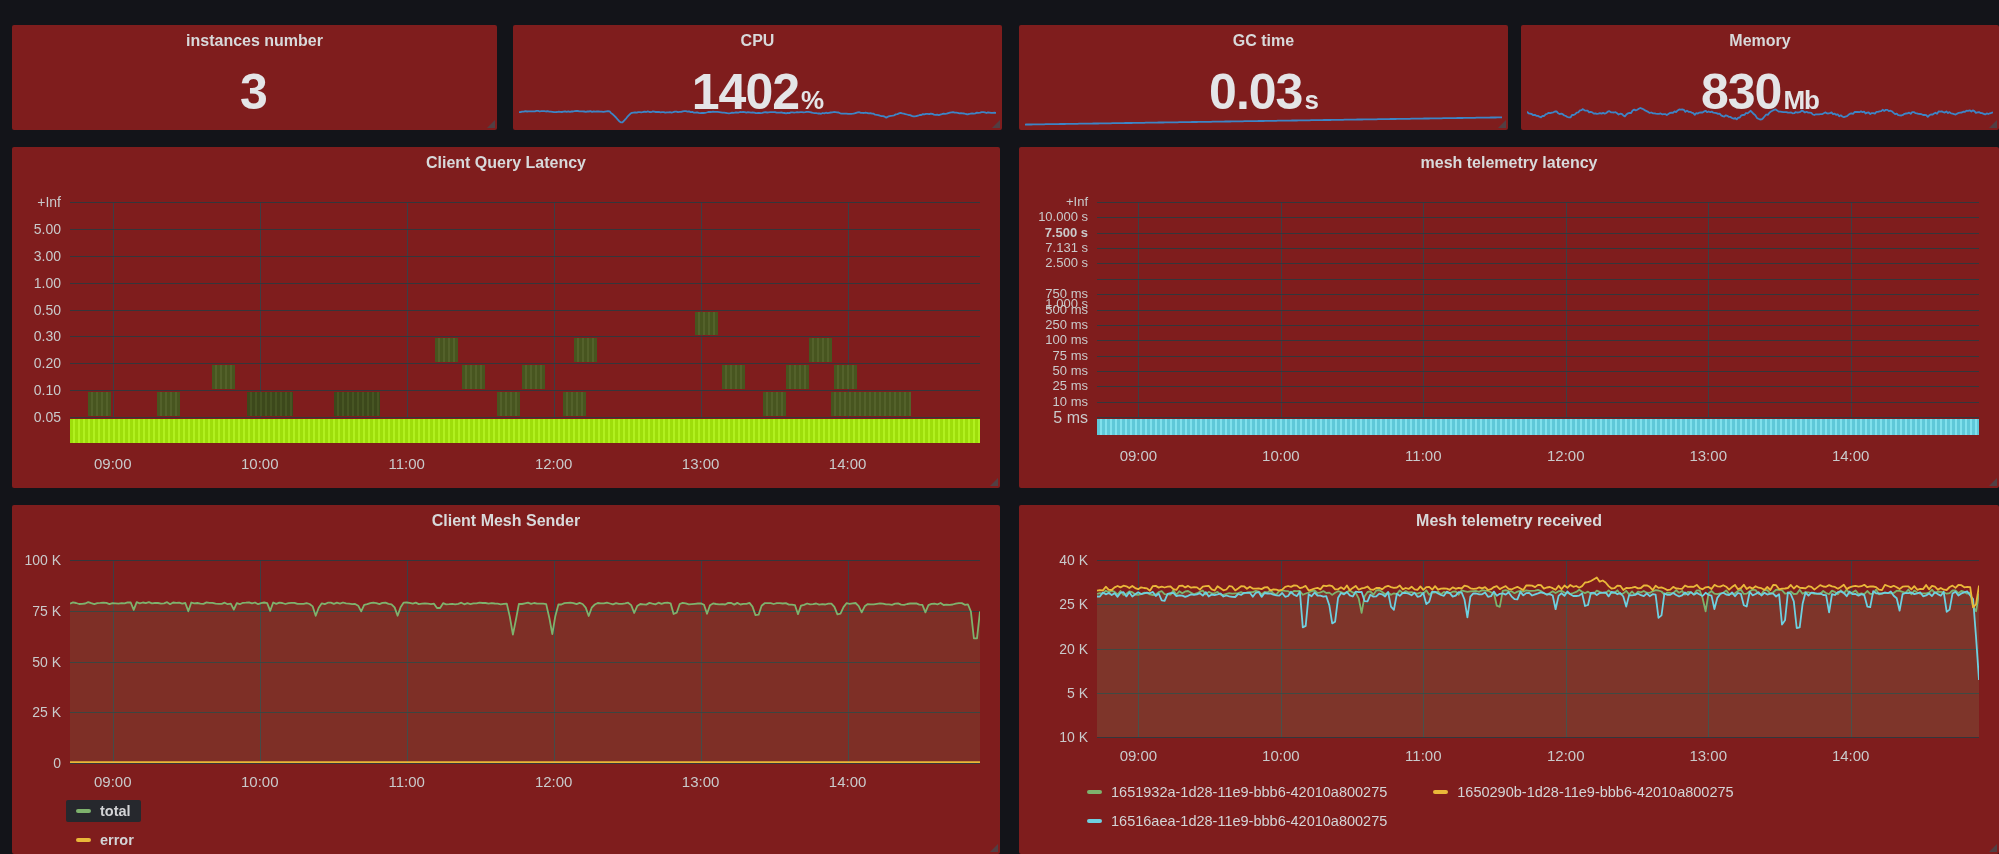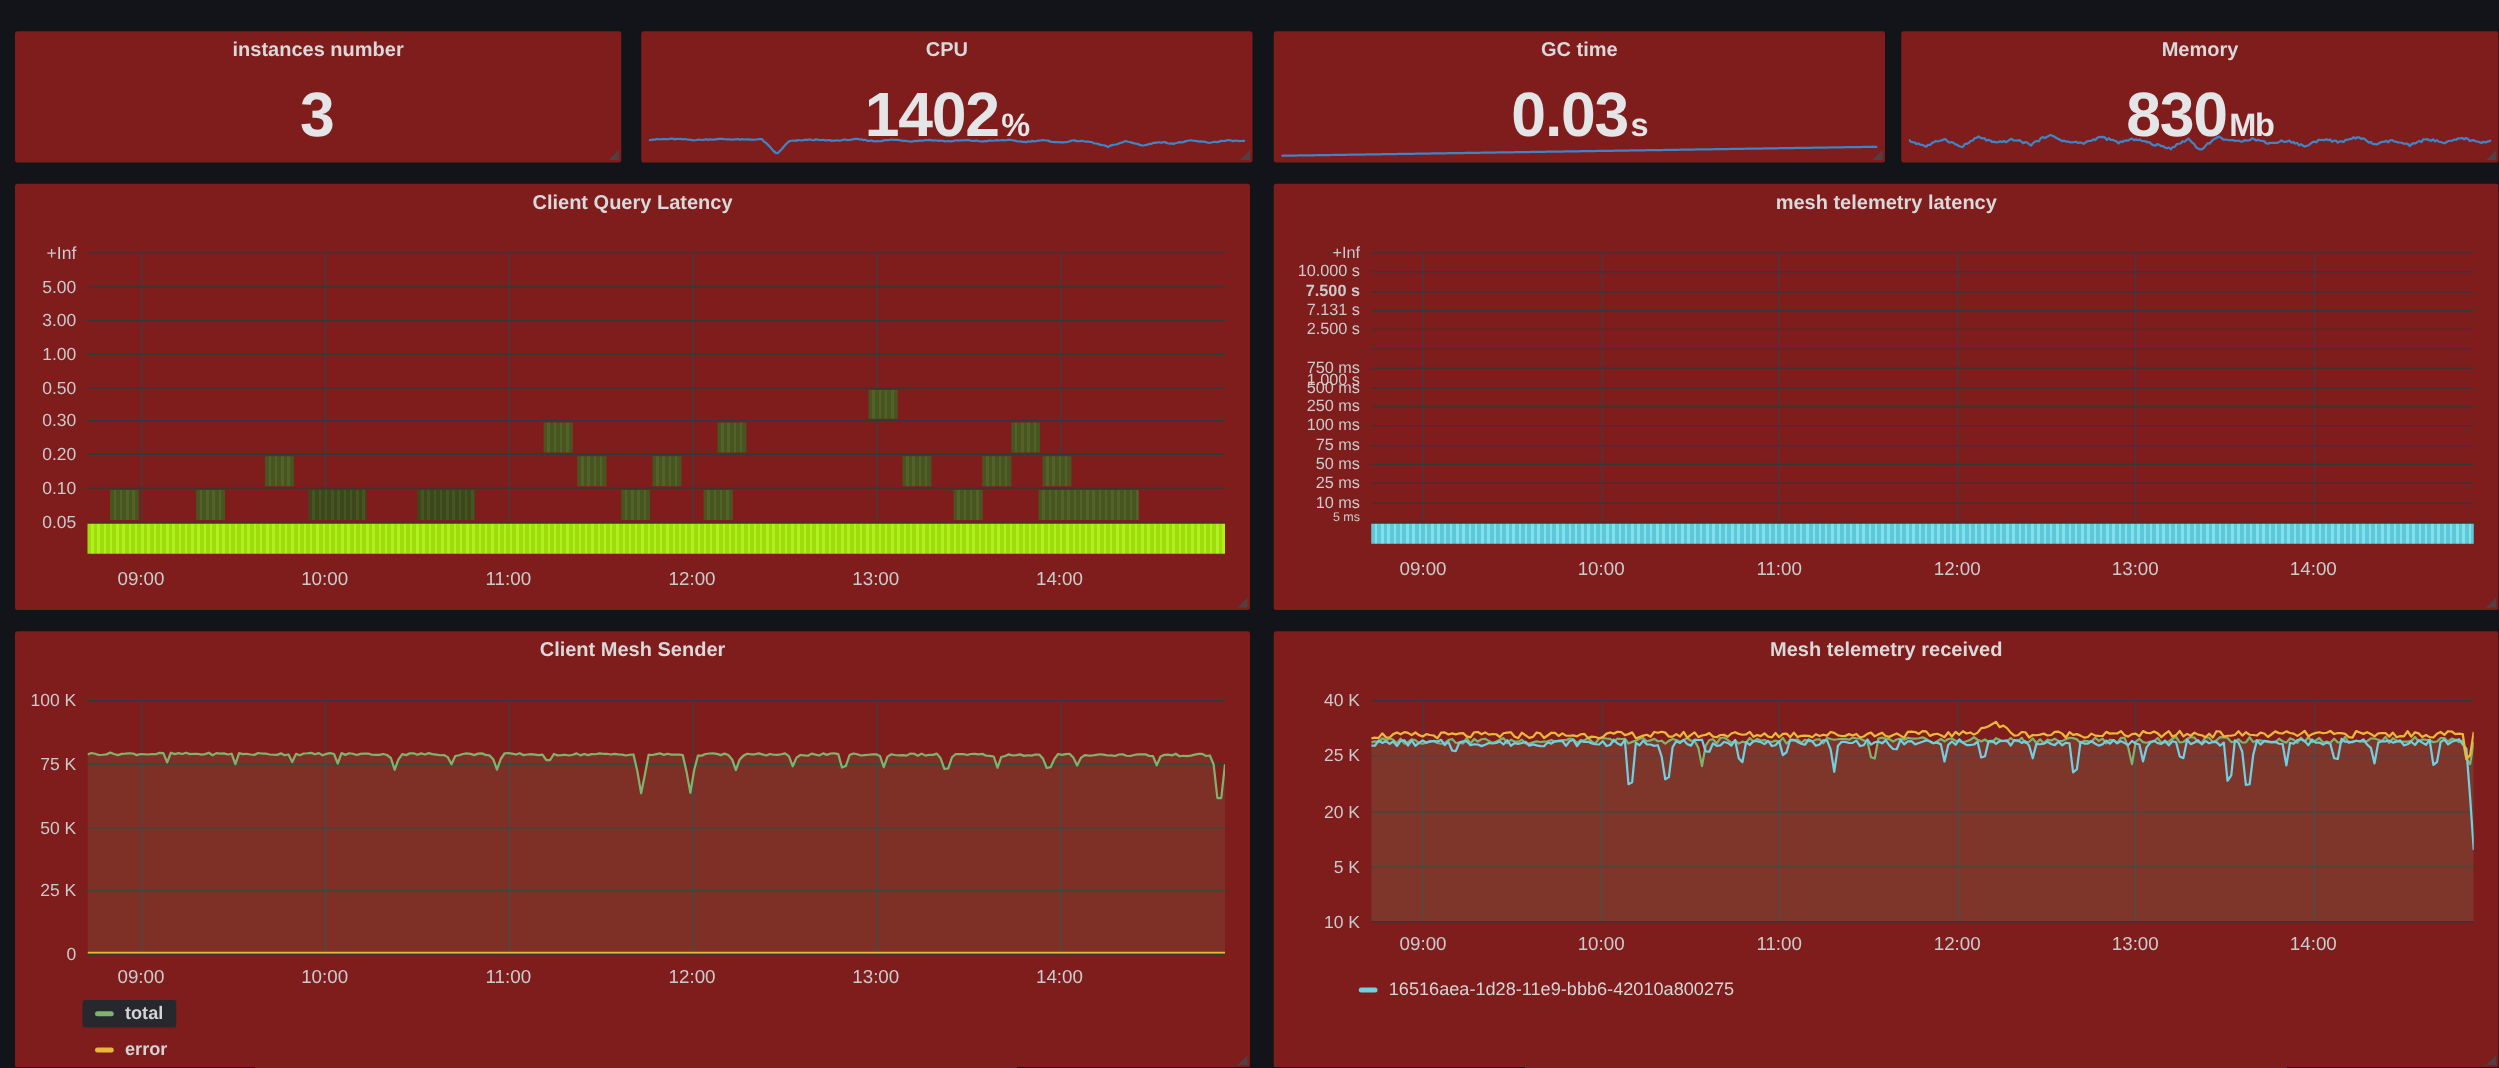--- a/index.html
+++ b/index.html
@@ -171,21 +171,21 @@
       <div class="ylab" style="right: 911px; top: 185.214px; font-size: 13px;">100 ms</div>
       <div class="hline" style="left: 78px; top: 208.571px; width: 882px;"></div>
       <div class="ylab" style="right: 911px; top: 200.571px; font-size: 13px;">75 ms</div>
       <div class="hline" style="left: 78px; top: 223.929px; width: 882px;"></div>
       <div class="ylab" style="right: 911px; top: 215.929px; font-size: 13px;">50 ms</div>
       <div class="hline" style="left: 78px; top: 239.286px; width: 882px;"></div>
       <div class="ylab" style="right: 911px; top: 231.286px; font-size: 13px;">25 ms</div>
       <div class="hline" style="left: 78px; top: 254.643px; width: 882px;"></div>
       <div class="ylab" style="right: 911px; top: 246.643px; font-size: 13px;">10 ms</div>
       <div class="hline" style="left: 78px; top: 270px; width: 882px;"></div>
-      <div class="ylab" style="right: 911px; top: 262px; font-size: 10px;">5 ms</div>
+      <div class="ylab" style="right: 911px; top: 262px; font-size: 16px;">5 ms</div>
       <div class="hm-bar" style="left: 78px; top: 272px; width: 882px; height: 16px; background: repeating-linear-gradient(90deg, rgb(95, 200, 216) 0px, rgb(95, 200, 216) 3px, rgb(128, 224, 236) 3px, rgb(128, 224, 236) 5px);"></div>
     </div>
 
   <div class="panel" id="p-cms" style="left:12px;top:505px;width:988px;height:349px;">
     <div class="p-title">Client Mesh Sender</div>
     <div class="rh"></div>
   <div class="vline" style="left: 100.77px; top: 55px; height: 203px;"></div>
       <div class="xlab" style="left: 70.77px; top: 268px;">09:00</div>
       <div class="vline" style="left: 247.735px; top: 55px; height: 203px;"></div>
       <div class="xlab" style="left: 217.735px; top: 268px;">10:00</div>
@@ -255,20 +255,30 @@
       <div class="ylab" style="right: 911px; top: 224px;">10 K</div>
       <svg class="ts-svg" width="882" height="177" viewBox="0 0 882 177" style="left: 78px; top: 55px;">
         <path d="M0.0,33.9L2.9,33.1L5.9,33.7L8.8,30.7L11.8,32.1L14.7,30.7L17.6,31.8L20.6,34.6L23.5,31.0L26.5,34.9L29.4,33.8L32.3,31.5L35.3,32.1L38.2,34.5L41.2,34.9L44.1,34.1L47.0,32.7L50.0,33.0L52.9,34.4L55.9,35.0L58.8,34.5L61.7,32.1L64.7,31.2L67.6,34.2L70.6,34.3L73.5,34.7L76.4,30.2L79.4,34.8L82.3,31.2L85.3,33.2L88.2,31.4L91.1,31.0L94.1,32.7L97.0,34.4L100.0,33.2L102.9,31.7L105.8,30.5L108.8,34.4L111.7,31.8L114.7,33.3L117.6,33.3L120.5,31.8L123.5,34.7L126.4,34.8L129.4,33.9L132.3,33.1L135.2,33.6L138.2,33.3L141.1,33.1L144.1,32.1L147.0,33.5L149.9,32.5L152.9,32.1L155.8,32.1L158.8,30.8L161.7,31.5L164.6,34.5L167.6,32.0L170.5,32.4L173.5,30.1L176.4,33.3L179.3,34.8L182.3,30.6L185.2,30.3L188.2,30.8L191.1,31.1L194.0,33.3L197.0,30.9L199.9,31.2L202.9,31.0L205.8,34.8L208.7,33.5L211.7,32.5L214.6,31.0L217.6,30.5L220.5,33.0L223.4,32.3L226.4,31.1L229.3,33.0L232.3,32.6L235.2,34.9L238.1,32.7L241.1,31.2L244.0,32.0L247.0,33.4L249.9,32.1L252.8,30.4L255.8,32.6L258.7,32.7L261.7,38.3L264.6,52.9L267.5,36.6L270.5,32.0L273.4,31.4L276.4,34.7L279.3,30.4L282.2,30.0L285.2,31.9L288.1,34.3L291.1,32.5L294.0,34.8L296.9,33.3L299.9,34.1L302.8,30.4L305.8,33.2L308.7,31.1L311.6,32.5L314.6,32.1L317.5,33.2L320.5,33.6L323.4,32.5L326.3,33.7L329.3,30.3L332.2,34.8L335.2,32.3L338.1,32.5L341.0,31.5L344.0,34.3L346.9,31.9L349.9,33.0L352.8,33.2L355.7,31.7L358.7,31.4L361.6,34.7L364.6,30.3L367.5,31.2L370.4,31.8L373.4,31.4L376.3,31.1L379.3,31.0L382.2,31.8L385.1,30.1L388.1,30.6L391.0,30.8L394.0,32.3L396.9,33.0L399.8,45.7L402.8,46.8L405.7,30.8L408.7,30.1L411.6,31.1L414.5,31.3L417.5,33.2L420.4,31.6L423.4,30.9L426.3,31.7L429.2,30.3L432.2,30.8L435.1,30.9L438.1,30.6L441.0,29.9L443.9,31.1L446.9,33.3L449.8,34.7L452.8,33.0L455.7,31.2L458.6,33.1L461.6,31.2L464.5,30.8L467.5,32.6L470.4,32.9L473.3,33.8L476.3,33.0L479.2,31.9L482.2,29.8L485.1,31.8L488.0,33.1L491.0,31.6L493.9,33.8L496.9,33.7L499.8,30.6L502.7,31.9L505.7,32.8L508.6,33.1L511.6,30.4L514.5,32.8L517.4,33.0L520.4,30.3L523.3,34.3L526.3,33.4L529.2,30.8L532.1,34.4L535.1,31.5L538.0,34.6L541.0,31.7L543.9,32.4L546.8,31.0L549.8,32.7L552.7,32.9L555.7,31.3L558.6,30.2L561.5,30.5L564.5,31.5L567.4,34.5L570.4,32.6L573.3,32.9L576.2,33.1L579.2,30.2L582.1,32.7L585.1,30.9L588.0,34.6L590.9,31.8L593.9,32.1L596.8,34.4L599.8,30.3L602.7,30.3L605.6,38.0L608.6,51.3L611.5,33.5L614.5,31.0L617.4,33.7L620.3,34.2L623.3,33.3L626.2,33.0L629.2,30.4L632.1,34.1L635.0,33.9L638.0,33.3L640.9,31.0L643.9,29.6L646.8,33.9L649.7,33.6L652.7,31.2L655.6,29.6L658.6,30.1L661.5,33.8L664.4,34.3L667.4,29.8L670.3,30.1L673.3,33.6L676.2,32.2L679.1,29.7L682.1,29.9L685.0,30.2L688.0,33.7L690.9,33.2L693.8,31.4L696.8,34.0L699.7,33.9L702.7,29.8L705.6,33.7L708.5,32.1L711.5,32.3L714.4,33.0L717.4,33.8L720.3,33.9L723.2,34.0L726.2,31.0L729.1,33.0L732.1,34.1L735.0,30.7L737.9,31.9L740.9,34.3L743.8,30.2L746.8,33.4L749.7,29.6L752.6,33.7L755.6,32.4L758.5,30.4L761.5,34.1L764.4,33.3L767.3,34.2L770.3,31.0L773.2,33.9L776.2,33.8L779.1,29.6L782.0,34.3L785.0,33.3L787.9,32.6L790.9,32.9L793.8,33.4L796.7,32.9L799.7,30.7L802.6,30.8L805.6,31.8L808.5,32.8L811.4,29.5L814.4,34.3L817.3,30.6L820.3,32.5L823.2,33.6L826.1,33.3L829.1,33.3L832.0,32.7L835.0,29.6L837.9,33.1L840.8,31.5L843.8,31.8L846.7,32.3L849.7,33.7L852.6,33.2L855.5,30.5L858.5,30.5L861.4,33.2L864.4,30.9L867.3,31.9L870.2,33.6L873.2,32.5L876.1,46.8L879.1,51.3L882.0,33.4L882,177L0,177Z" fill="rgba(126,178,109,0.16)" stroke="none"></path>
         <polyline points="0.0,33.9 2.9,33.1 5.9,33.7 8.8,30.7 11.8,32.1 14.7,30.7 17.6,31.8 20.6,34.6 23.5,31.0 26.5,34.9 29.4,33.8 32.3,31.5 35.3,32.1 38.2,34.5 41.2,34.9 44.1,34.1 47.0,32.7 50.0,33.0 52.9,34.4 55.9,35.0 58.8,34.5 61.7,32.1 64.7,31.2 67.6,34.2 70.6,34.3 73.5,34.7 76.4,30.2 79.4,34.8 82.3,31.2 85.3,33.2 88.2,31.4 91.1,31.0 94.1,32.7 97.0,34.4 100.0,33.2 102.9,31.7 105.8,30.5 108.8,34.4 111.7,31.8 114.7,33.3 117.6,33.3 120.5,31.8 123.5,34.7 126.4,34.8 129.4,33.9 132.3,33.1 135.2,33.6 138.2,33.3 141.1,33.1 144.1,32.1 147.0,33.5 149.9,32.5 152.9,32.1 155.8,32.1 158.8,30.8 161.7,31.5 164.6,34.5 167.6,32.0 170.5,32.4 173.5,30.1 176.4,33.3 179.3,34.8 182.3,30.6 185.2,30.3 188.2,30.8 191.1,31.1 194.0,33.3 197.0,30.9 199.9,31.2 202.9,31.0 205.8,34.8 208.7,33.5 211.7,32.5 214.6,31.0 217.6,30.5 220.5,33.0 223.4,32.3 226.4,31.1 229.3,33.0 232.3,32.6 235.2,34.9 238.1,32.7 241.1,31.2 244.0,32.0 247.0,33.4 249.9,32.1 252.8,30.4 255.8,32.6 258.7,32.7 261.7,38.3 264.6,52.9 267.5,36.6 270.5,32.0 273.4,31.4 276.4,34.7 279.3,30.4 282.2,30.0 285.2,31.9 288.1,34.3 291.1,32.5 294.0,34.8 296.9,33.3 299.9,34.1 302.8,30.4 305.8,33.2 308.7,31.1 311.6,32.5 314.6,32.1 317.5,33.2 320.5,33.6 323.4,32.5 326.3,33.7 329.3,30.3 332.2,34.8 335.2,32.3 338.1,32.5 341.0,31.5 344.0,34.3 346.9,31.9 349.9,33.0 352.8,33.2 355.7,31.7 358.7,31.4 361.6,34.7 364.6,30.3 367.5,31.2 370.4,31.8 373.4,31.4 376.3,31.1 379.3,31.0 382.2,31.8 385.1,30.1 388.1,30.6 391.0,30.8 394.0,32.3 396.9,33.0 399.8,45.7 402.8,46.8 405.7,30.8 408.7,30.1 411.6,31.1 414.5,31.3 417.5,33.2 420.4,31.6 423.4,30.9 426.3,31.7 429.2,30.3 432.2,30.8 435.1,30.9 438.1,30.6 441.0,29.9 443.9,31.1 446.9,33.3 449.8,34.7 452.8,33.0 455.7,31.2 458.6,33.1 461.6,31.2 464.5,30.8 467.5,32.6 470.4,32.9 473.3,33.8 476.3,33.0 479.2,31.9 482.2,29.8 485.1,31.8 488.0,33.1 491.0,31.6 493.9,33.8 496.9,33.7 499.8,30.6 502.7,31.9 505.7,32.8 508.6,33.1 511.6,30.4 514.5,32.8 517.4,33.0 520.4,30.3 523.3,34.3 526.3,33.4 529.2,30.8 532.1,34.4 535.1,31.5 538.0,34.6 541.0,31.7 543.9,32.4 546.8,31.0 549.8,32.7 552.7,32.9 555.7,31.3 558.6,30.2 561.5,30.5 564.5,31.5 567.4,34.5 570.4,32.6 573.3,32.9 576.2,33.1 579.2,30.2 582.1,32.7 585.1,30.9 588.0,34.6 590.9,31.8 593.9,32.1 596.8,34.4 599.8,30.3 602.7,30.3 605.6,38.0 608.6,51.3 611.5,33.5 614.5,31.0 617.4,33.7 620.3,34.2 623.3,33.3 626.2,33.0 629.2,30.4 632.1,34.1 635.0,33.9 638.0,33.3 640.9,31.0 643.9,29.6 646.8,33.9 649.7,33.6 652.7,31.2 655.6,29.6 658.6,30.1 661.5,33.8 664.4,34.3 667.4,29.8 670.3,30.1 673.3,33.6 676.2,32.2 679.1,29.7 682.1,29.9 685.0,30.2 688.0,33.7 690.9,33.2 693.8,31.4 696.8,34.0 699.7,33.9 702.7,29.8 705.6,33.7 708.5,32.1 711.5,32.3 714.4,33.0 717.4,33.8 720.3,33.9 723.2,34.0 726.2,31.0 729.1,33.0 732.1,34.1 735.0,30.7 737.9,31.9 740.9,34.3 743.8,30.2 746.8,33.4 749.7,29.6 752.6,33.7 755.6,32.4 758.5,30.4 761.5,34.1 764.4,33.3 767.3,34.2 770.3,31.0 773.2,33.9 776.2,33.8 779.1,29.6 782.0,34.3 785.0,33.3 787.9,32.6 790.9,32.9 793.8,33.4 796.7,32.9 799.7,30.7 802.6,30.8 805.6,31.8 808.5,32.8 811.4,29.5 814.4,34.3 817.3,30.6 820.3,32.5 823.2,33.6 826.1,33.3 829.1,33.3 832.0,32.7 835.0,29.6 837.9,33.1 840.8,31.5 843.8,31.8 846.7,32.3 849.7,33.7 852.6,33.2 855.5,30.5 858.5,30.5 861.4,33.2 864.4,30.9 867.3,31.9 870.2,33.6 873.2,32.5 876.1,46.8 879.1,51.3 882.0,33.4" fill="none" stroke="#7eb26d" stroke-width="1.8" stroke-linejoin="round"></polyline>
         <polyline points="0.0,36.5 2.9,36.6 5.9,32.4 8.8,34.3 11.8,33.0 14.7,35.1 17.6,33.2 20.6,36.8 23.5,32.7 26.5,32.2 29.4,36.4 32.3,32.3 35.3,36.6 38.2,34.3 41.2,32.3 44.1,34.1 47.0,33.4 50.0,32.7 52.9,33.3 55.9,31.9 58.8,36.0 61.7,33.5 64.7,40.4 67.6,40.9 70.6,33.8 73.5,33.1 76.4,32.9 79.4,36.2 82.3,35.4 85.3,35.6 88.2,36.9 91.1,35.8 94.1,34.4 97.0,34.8 100.0,34.4 102.9,33.2 105.8,35.6 108.8,32.1 111.7,36.6 114.7,34.5 117.6,35.1 120.5,34.4 123.5,33.5 126.4,36.5 129.4,35.5 132.3,36.3 135.2,36.9 138.2,37.0 141.1,34.0 144.1,34.9 147.0,32.8 149.9,32.8 152.9,32.8 155.8,36.7 158.8,32.8 161.7,32.0 164.6,36.9 167.6,33.0 170.5,33.5 173.5,33.4 176.4,34.7 179.3,35.4 182.3,35.6 185.2,33.0 188.2,36.8 191.1,36.0 194.0,31.8 197.0,34.8 199.9,36.1 202.9,31.8 205.8,67.4 208.7,65.9 211.7,34.2 214.6,36.3 217.6,32.5 220.5,35.5 223.4,35.6 226.4,36.7 229.3,36.2 232.3,45.2 235.2,63.4 238.1,61.7 241.1,37.7 244.0,33.0 247.0,34.4 249.9,32.0 252.8,35.3 255.8,36.5 258.7,31.7 261.7,32.1 264.6,31.8 267.5,41.1 270.5,41.4 273.4,34.7 276.4,36.7 279.3,36.3 282.2,33.6 285.2,34.3 288.1,36.5 291.1,32.0 294.0,46.6 296.9,49.8 299.9,33.7 302.8,35.9 305.8,32.9 308.7,33.0 311.6,33.7 314.6,35.3 317.5,32.7 320.5,36.8 323.4,36.2 326.3,32.9 329.3,44.1 332.2,41.8 335.2,31.6 338.1,31.8 341.0,33.5 344.0,35.0 346.9,35.8 349.9,31.6 352.8,33.1 355.7,36.6 358.7,35.6 361.6,32.2 364.6,32.3 367.5,39.5 370.4,57.4 373.4,36.6 376.3,33.4 379.3,33.5 382.2,34.4 385.1,34.3 388.1,32.5 391.0,36.8 394.0,36.2 396.9,31.6 399.8,35.7 402.8,33.8 405.7,33.3 408.7,34.6 411.6,32.3 414.5,36.3 417.5,39.2 420.4,39.4 423.4,31.9 426.3,35.4 429.2,33.1 432.2,32.9 435.1,35.5 438.1,34.4 441.0,33.4 443.9,32.3 446.9,33.0 449.8,34.5 452.8,34.1 455.7,35.5 458.6,49.2 461.6,35.9 464.5,33.2 467.5,35.8 470.4,31.5 473.3,34.3 476.3,36.0 479.2,36.0 482.2,35.6 485.1,33.4 488.0,46.0 491.0,45.0 493.9,32.8 496.9,32.7 499.8,35.1 502.7,33.0 505.7,32.7 508.6,32.3 511.6,36.4 514.5,32.0 517.4,32.3 520.4,34.3 523.3,33.0 526.3,36.5 529.2,46.6 532.1,35.1 535.1,35.4 538.0,34.9 541.0,33.4 543.9,35.2 546.8,36.1 549.8,33.3 552.7,36.2 555.7,34.2 558.6,34.7 561.5,57.9 564.5,55.4 567.4,33.5 570.4,34.8 573.3,34.8 576.2,33.0 579.2,35.0 582.1,36.5 585.1,35.4 588.0,32.5 590.9,34.9 593.9,32.1 596.8,34.7 599.8,32.9 602.7,34.5 605.6,36.0 608.6,32.8 611.5,34.8 614.5,35.6 617.4,49.1 620.3,37.9 623.3,34.0 626.2,32.7 629.2,34.5 632.1,35.1 635.0,32.4 638.0,36.2 640.9,33.0 643.9,33.8 646.8,45.2 649.7,46.5 652.7,31.8 655.6,35.3 658.6,34.0 661.5,32.2 664.4,35.5 667.4,32.8 670.3,34.6 673.3,33.6 676.2,33.7 679.1,36.5 682.1,34.2 685.0,64.6 688.0,60.3 690.9,32.3 693.8,34.1 696.8,41.4 699.7,68.0 702.7,67.4 705.6,43.8 708.5,32.5 711.5,35.6 714.4,32.7 717.4,33.0 720.3,33.7 723.2,33.3 726.2,35.0 729.1,35.2 732.1,52.3 735.0,34.2 737.9,35.0 740.9,32.1 743.8,31.4 746.8,32.9 749.7,36.2 752.6,31.6 755.6,34.2 758.5,34.0 761.5,35.7 764.4,34.1 767.3,35.2 770.3,46.6 773.2,47.2 776.2,31.1 779.1,33.4 782.0,33.5 785.0,33.7 787.9,32.6 790.9,33.2 793.8,31.5 796.7,35.7 799.7,38.3 802.6,50.7 805.6,34.1 808.5,33.0 811.4,33.1 814.4,32.5 817.3,34.1 820.3,33.3 823.2,32.3 826.1,36.3 829.1,35.4 832.0,33.4 835.0,36.0 837.9,32.2 840.8,34.1 843.8,35.8 846.7,31.8 849.7,51.9 852.6,49.6 855.5,33.6 858.5,31.7 861.4,35.5 864.4,33.4 867.3,32.3 870.2,31.4 873.2,35.5 876.1,39.0 879.1,78.0 882.0,119.9" fill="none" stroke="#6ed0e0" stroke-width="1.8" stroke-linejoin="round"></polyline>
         <polyline points="0.0,30.7 2.9,30.1 5.9,30.4 8.8,26.7 11.8,29.9 14.7,30.0 17.6,27.3 20.6,26.0 23.5,27.4 26.5,25.7 29.4,26.3 32.3,28.1 35.3,26.0 38.2,28.1 41.2,29.2 44.1,27.3 47.0,28.0 50.0,28.4 52.9,30.7 55.9,26.1 58.8,25.9 61.7,27.6 64.7,26.7 67.6,27.5 70.6,26.7 73.5,26.5 76.4,29.1 79.4,29.9 82.3,25.8 85.3,25.6 88.2,27.4 91.1,25.9 94.1,27.7 97.0,27.2 100.0,27.4 102.9,29.6 105.8,26.6 108.8,26.1 111.7,25.8 114.7,29.4 117.6,30.5 120.5,26.2 123.5,28.3 126.4,30.3 129.4,29.5 132.3,26.0 135.2,26.7 138.2,30.4 141.1,28.4 144.1,26.2 147.0,26.3 149.9,28.8 152.9,26.7 155.8,28.5 158.8,28.6 161.7,28.3 164.6,29.1 167.6,27.4 170.5,27.1 173.5,30.5 176.4,29.3 179.3,29.6 182.3,30.6 185.2,29.6 188.2,26.9 191.1,26.0 194.0,26.9 197.0,25.4 199.9,25.6 202.9,28.1 205.8,27.3 208.7,25.9 211.7,30.6 214.6,29.7 217.6,28.5 220.5,27.8 223.4,29.4 226.4,25.6 229.3,26.2 232.3,25.4 235.2,26.1 238.1,29.3 241.1,29.3 244.0,27.3 247.0,29.2 249.9,25.5 252.8,30.2 255.8,27.9 258.7,25.9 261.7,29.7 264.6,28.4 267.5,27.9 270.5,26.5 273.4,29.3 276.4,29.8 279.3,28.0 282.2,27.8 285.2,29.4 288.1,26.8 291.1,25.8 294.0,27.1 296.9,27.8 299.9,27.5 302.8,25.5 305.8,29.4 308.7,28.0 311.6,28.9 314.6,26.7 317.5,29.3 320.5,29.9 323.4,26.4 326.3,29.8 329.3,27.1 332.2,26.9 335.2,29.7 338.1,26.1 341.0,29.6 344.0,28.7 346.9,28.5 349.9,28.7 352.8,29.8 355.7,27.4 358.7,28.8 361.6,27.8 364.6,28.5 367.5,25.6 370.4,26.3 373.4,28.3 376.3,28.8 379.3,28.7 382.2,27.3 385.1,28.4 388.1,27.2 391.0,30.0 394.0,29.2 396.9,27.1 399.8,26.1 402.8,29.1 405.7,27.5 408.7,26.2 411.6,28.9 414.5,29.5 417.5,28.0 420.4,26.8 423.4,28.5 426.3,30.1 429.2,25.5 432.2,25.3 435.1,25.6 438.1,27.1 441.0,24.9 443.9,25.1 446.9,28.7 449.8,27.5 452.8,27.0 455.7,28.2 458.6,29.8 461.6,25.8 464.5,29.2 467.5,25.5 470.4,27.8 473.3,25.0 476.3,26.8 479.2,26.0 482.2,27.7 485.1,26.1 488.0,22.5 491.0,22.1 493.9,21.0 496.9,19.2 499.8,17.5 502.7,21.7 505.7,20.5 508.6,22.5 511.6,26.1 514.5,28.5 517.4,28.2 520.4,25.6 523.3,25.8 526.3,30.0 529.2,28.0 532.1,28.2 535.1,27.7 538.0,26.9 541.0,28.4 543.9,28.0 546.8,25.5 549.8,25.3 552.7,26.9 555.7,30.1 558.6,25.7 561.5,27.9 564.5,27.3 567.4,28.5 570.4,30.1 573.3,29.6 576.2,26.9 579.2,28.5 582.1,28.7 585.1,28.8 588.0,25.5 590.9,26.9 593.9,26.7 596.8,26.8 599.8,24.9 602.7,28.2 605.6,29.3 608.6,27.3 611.5,26.9 614.5,29.0 617.4,24.9 620.3,26.3 623.3,26.6 626.2,25.2 629.2,26.7 632.1,29.7 635.0,27.1 638.0,24.9 640.9,29.2 643.9,28.1 646.8,24.8 649.7,29.1 652.7,27.1 655.6,28.6 658.6,26.2 661.5,27.7 664.4,28.2 667.4,29.8 670.3,27.0 673.3,30.0 676.2,25.0 679.1,25.2 682.1,29.3 685.0,28.6 688.0,28.5 690.9,28.0 693.8,25.0 696.8,28.5 699.7,25.8 702.7,27.8 705.6,28.0 708.5,28.4 711.5,26.1 714.4,26.8 717.4,29.6 720.3,27.4 723.2,25.1 726.2,26.5 729.1,26.8 732.1,25.1 735.0,26.4 737.9,26.9 740.9,28.7 743.8,26.9 746.8,24.8 749.7,29.1 752.6,27.4 755.6,26.3 758.5,25.8 761.5,26.6 764.4,26.2 767.3,24.8 770.3,27.2 773.2,26.4 776.2,26.5 779.1,27.1 782.0,29.7 785.0,30.1 787.9,24.9 790.9,26.0 793.8,27.1 796.7,25.8 799.7,27.2 802.6,29.1 805.6,26.7 808.5,26.4 811.4,26.4 814.4,29.3 817.3,26.1 820.3,29.8 823.2,28.9 826.1,29.1 829.1,25.0 832.0,29.3 835.0,25.8 837.9,26.7 840.8,29.6 843.8,28.0 846.7,29.7 849.7,30.0 852.6,27.0 855.5,25.6 858.5,27.9 861.4,25.0 864.4,25.2 867.3,27.3 870.2,26.9 873.2,27.2 876.1,47.3 879.1,44.1 882.0,25.6" fill="none" stroke="#eab839" stroke-width="1.8" stroke-linejoin="round"></polyline>
       </svg>
       <div class="legend" style="left: 58px; top: 272px;">
         <div class="legend-row">
           <div class="legend-item">
+            <div class="legend-dash" style="background: rgb(126, 178, 109);"></div>
+            <div class="legend-label">1651932a-1d28-11e9-bbb6-42010a800275</div>
+          </div>
+          <div class="legend-item">
+            <div class="legend-dash" style="background: rgb(234, 184, 57);"></div>
+            <div class="legend-label">1650290b-1d28-11e9-bbb6-42010a800275</div>
+          </div>
+        </div>
+        <div class="legend-row">
+          <div class="legend-item">
             <div class="legend-dash" style="background: rgb(110, 208, 224);"></div>
             <div class="legend-label">16516aea-1d28-11e9-bbb6-42010a800275</div>
           </div>
         </div>
       </div>
     </div>
 
 </div>
 
 </body></html>

